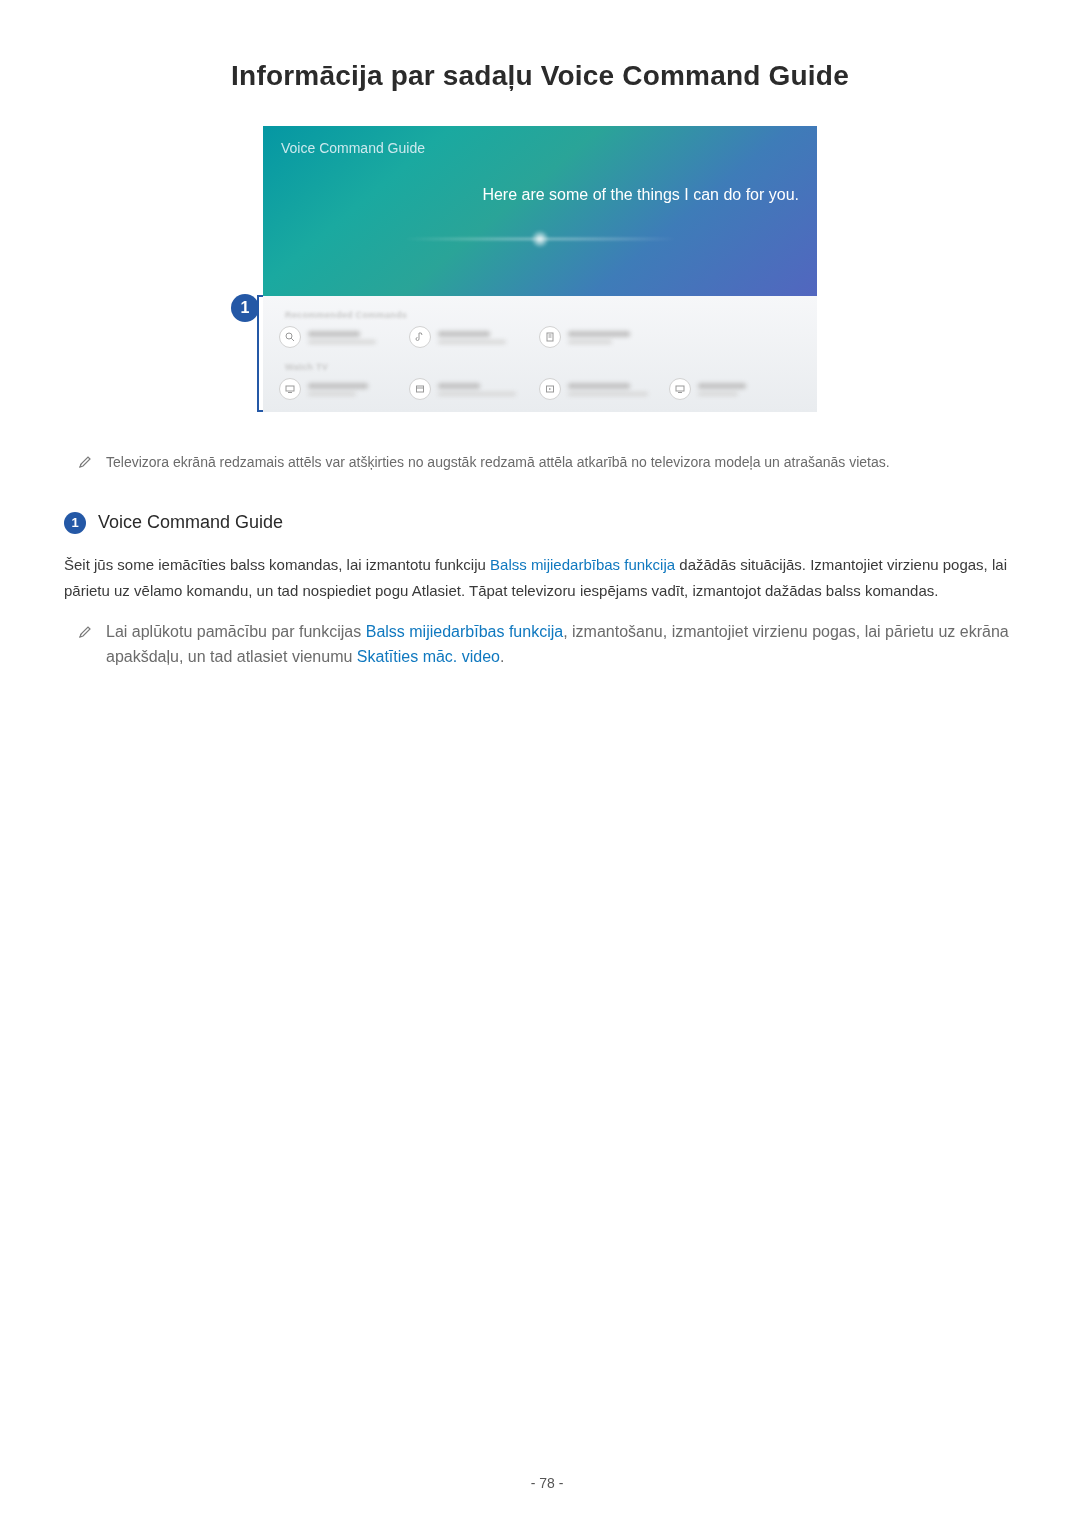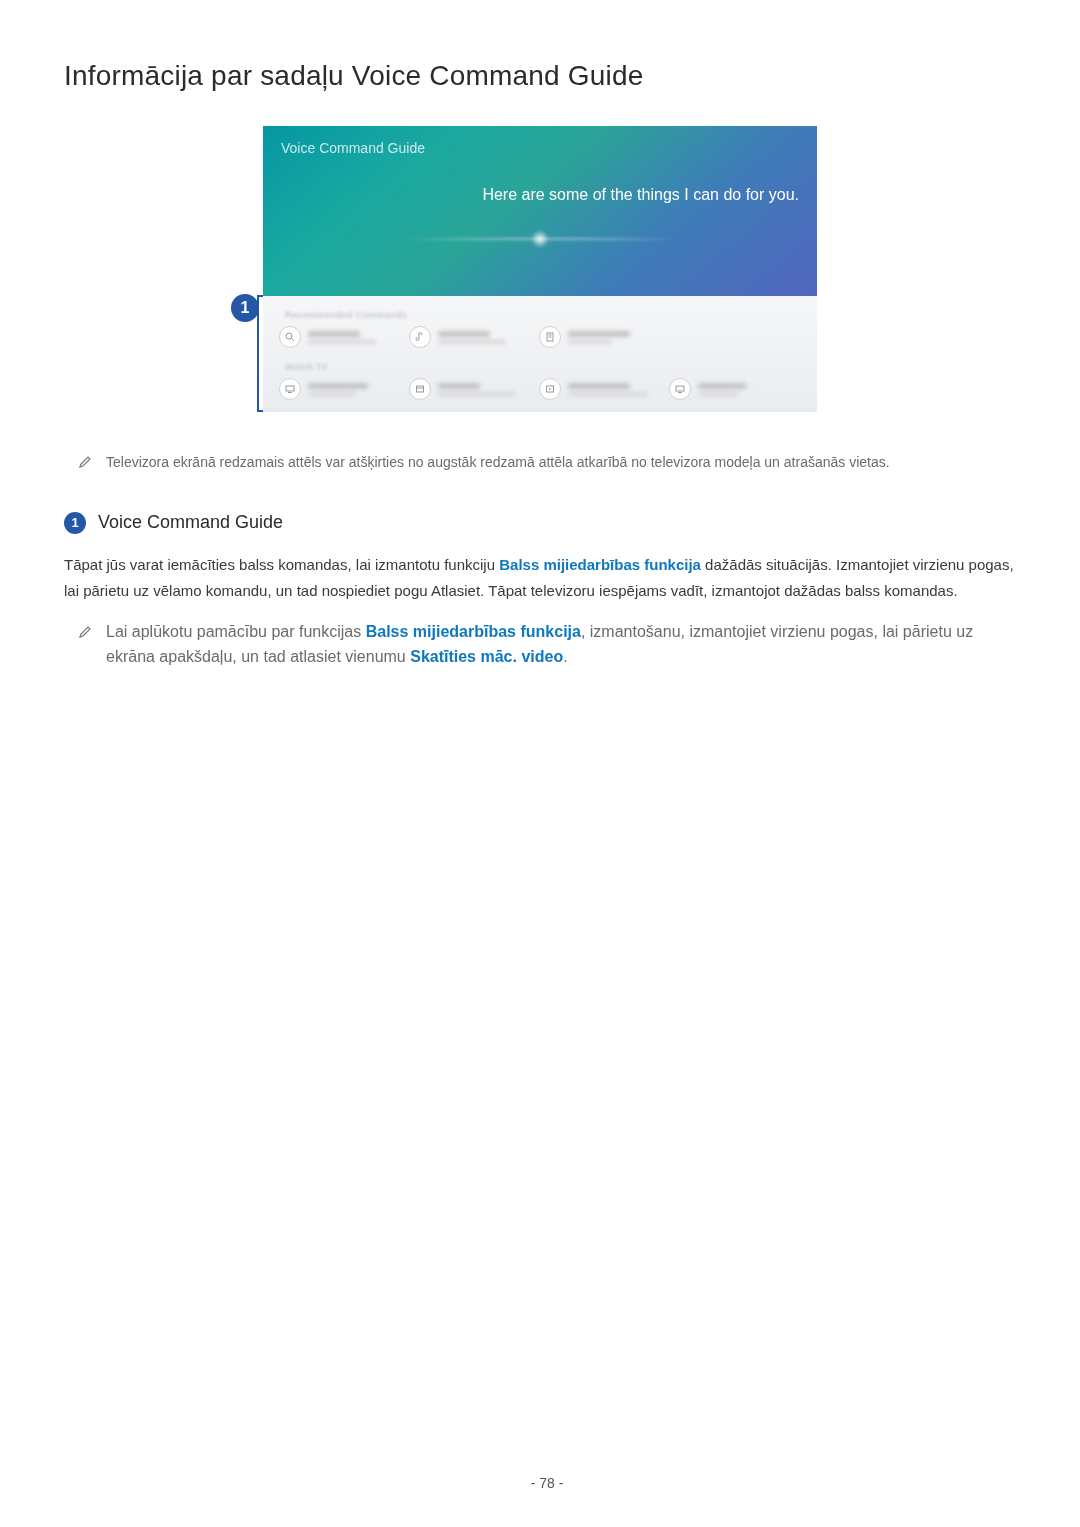--- a/index.html
+++ b/index.html
@@ -9,24 +9,25 @@
     width: 1080px;
     height: 1527px;
     position: relative;
     color: #303030;
   }
   .page {
     padding: 60px 64px 0 64px;
   }
   .main-heading {
     font-size: 28px;
-    font-weight: 400;
+    font-weight: 700;
     color: #2b2b2b;
     margin-bottom: 34px;
     letter-spacing: 0.2px;
+    text-align: center;
   }
   .tv-screen {
     width: 554px;
     margin: 0 auto 40px auto;
     position: relative;
   }
   .tv-top {
     background: linear-gradient(140deg, #0597a3 0%, #1aa9a0 25%, #2aa498 45%, #3e7cb8 70%, #5266bf 100%);
     height: 170px;
     padding: 14px 18px;
@@ -179,21 +180,20 @@
     color: #2a2a2a;
   }
   .body-text {
     font-size: 15px;
     line-height: 1.75;
     color: #3a3a3a;
     margin-bottom: 16px;
   }
   .link {
     color: #0f78bf;
-    font-weight: bold;
   }
   .page-num {
     position: absolute;
     bottom: 36px;
     left: 14px; right: 0;
     text-align: center;
     font-size: 14px;
     color: #555;
   }
 </style>
@@ -317,21 +317,21 @@
     </span>
     <span>Televizora ekrānā redzamais attēls var atšķirties no augstāk redzamā attēla atkarībā no televizora modeļa un atrašanās vietas.</span>
   </div>
 
   <div class="section-row">
     <div class="badge-inline">1</div>
     <div class="section-title">Voice Command Guide</div>
   </div>
 
   <p class="body-text">
-    <span>Tāpat jūs varat iemācīties balss komandas, lai izmantotu funkciju </span><span class="link">Balss mijiedarbības funkcija</span><span> dažādās situācijās. Izmantojiet virzienu pogas, lai pārietu uz vēlamo komandu, un tad nospiediet pogu Atlasiet. Tāpat televizoru iespējams vadīt, izmantojot dažādas balss komandas.</span>
+    <span>Šeit jūs some iemācīties balss komandas, lai izmantotu funkciju </span><span class="link">Balss mijiedarbības funkcija</span><span> dažādās situācijās. Izmantojiet virzienu pogas, lai pārietu uz vēlamo komandu, un tad nospiediet pogu Atlasiet. Tāpat televizoru iespējams vadīt, izmantojot dažādas balss komandas.</span>
   </p>
 
   <div class="note note-small">
     <span class="pencil-icon">
       <svg width="14" height="14" viewBox="0 0 14 14">
           <path d="M2 12 L3 9 L10 2 L12 4 L5 11 Z" fill="none" stroke="#7a7a7a" stroke-width="1.2"></path>
           <line x1="2" y1="12" x2="3" y2="9" stroke="#7a7a7a"></line>
         </svg>
     </span>
     <span>

